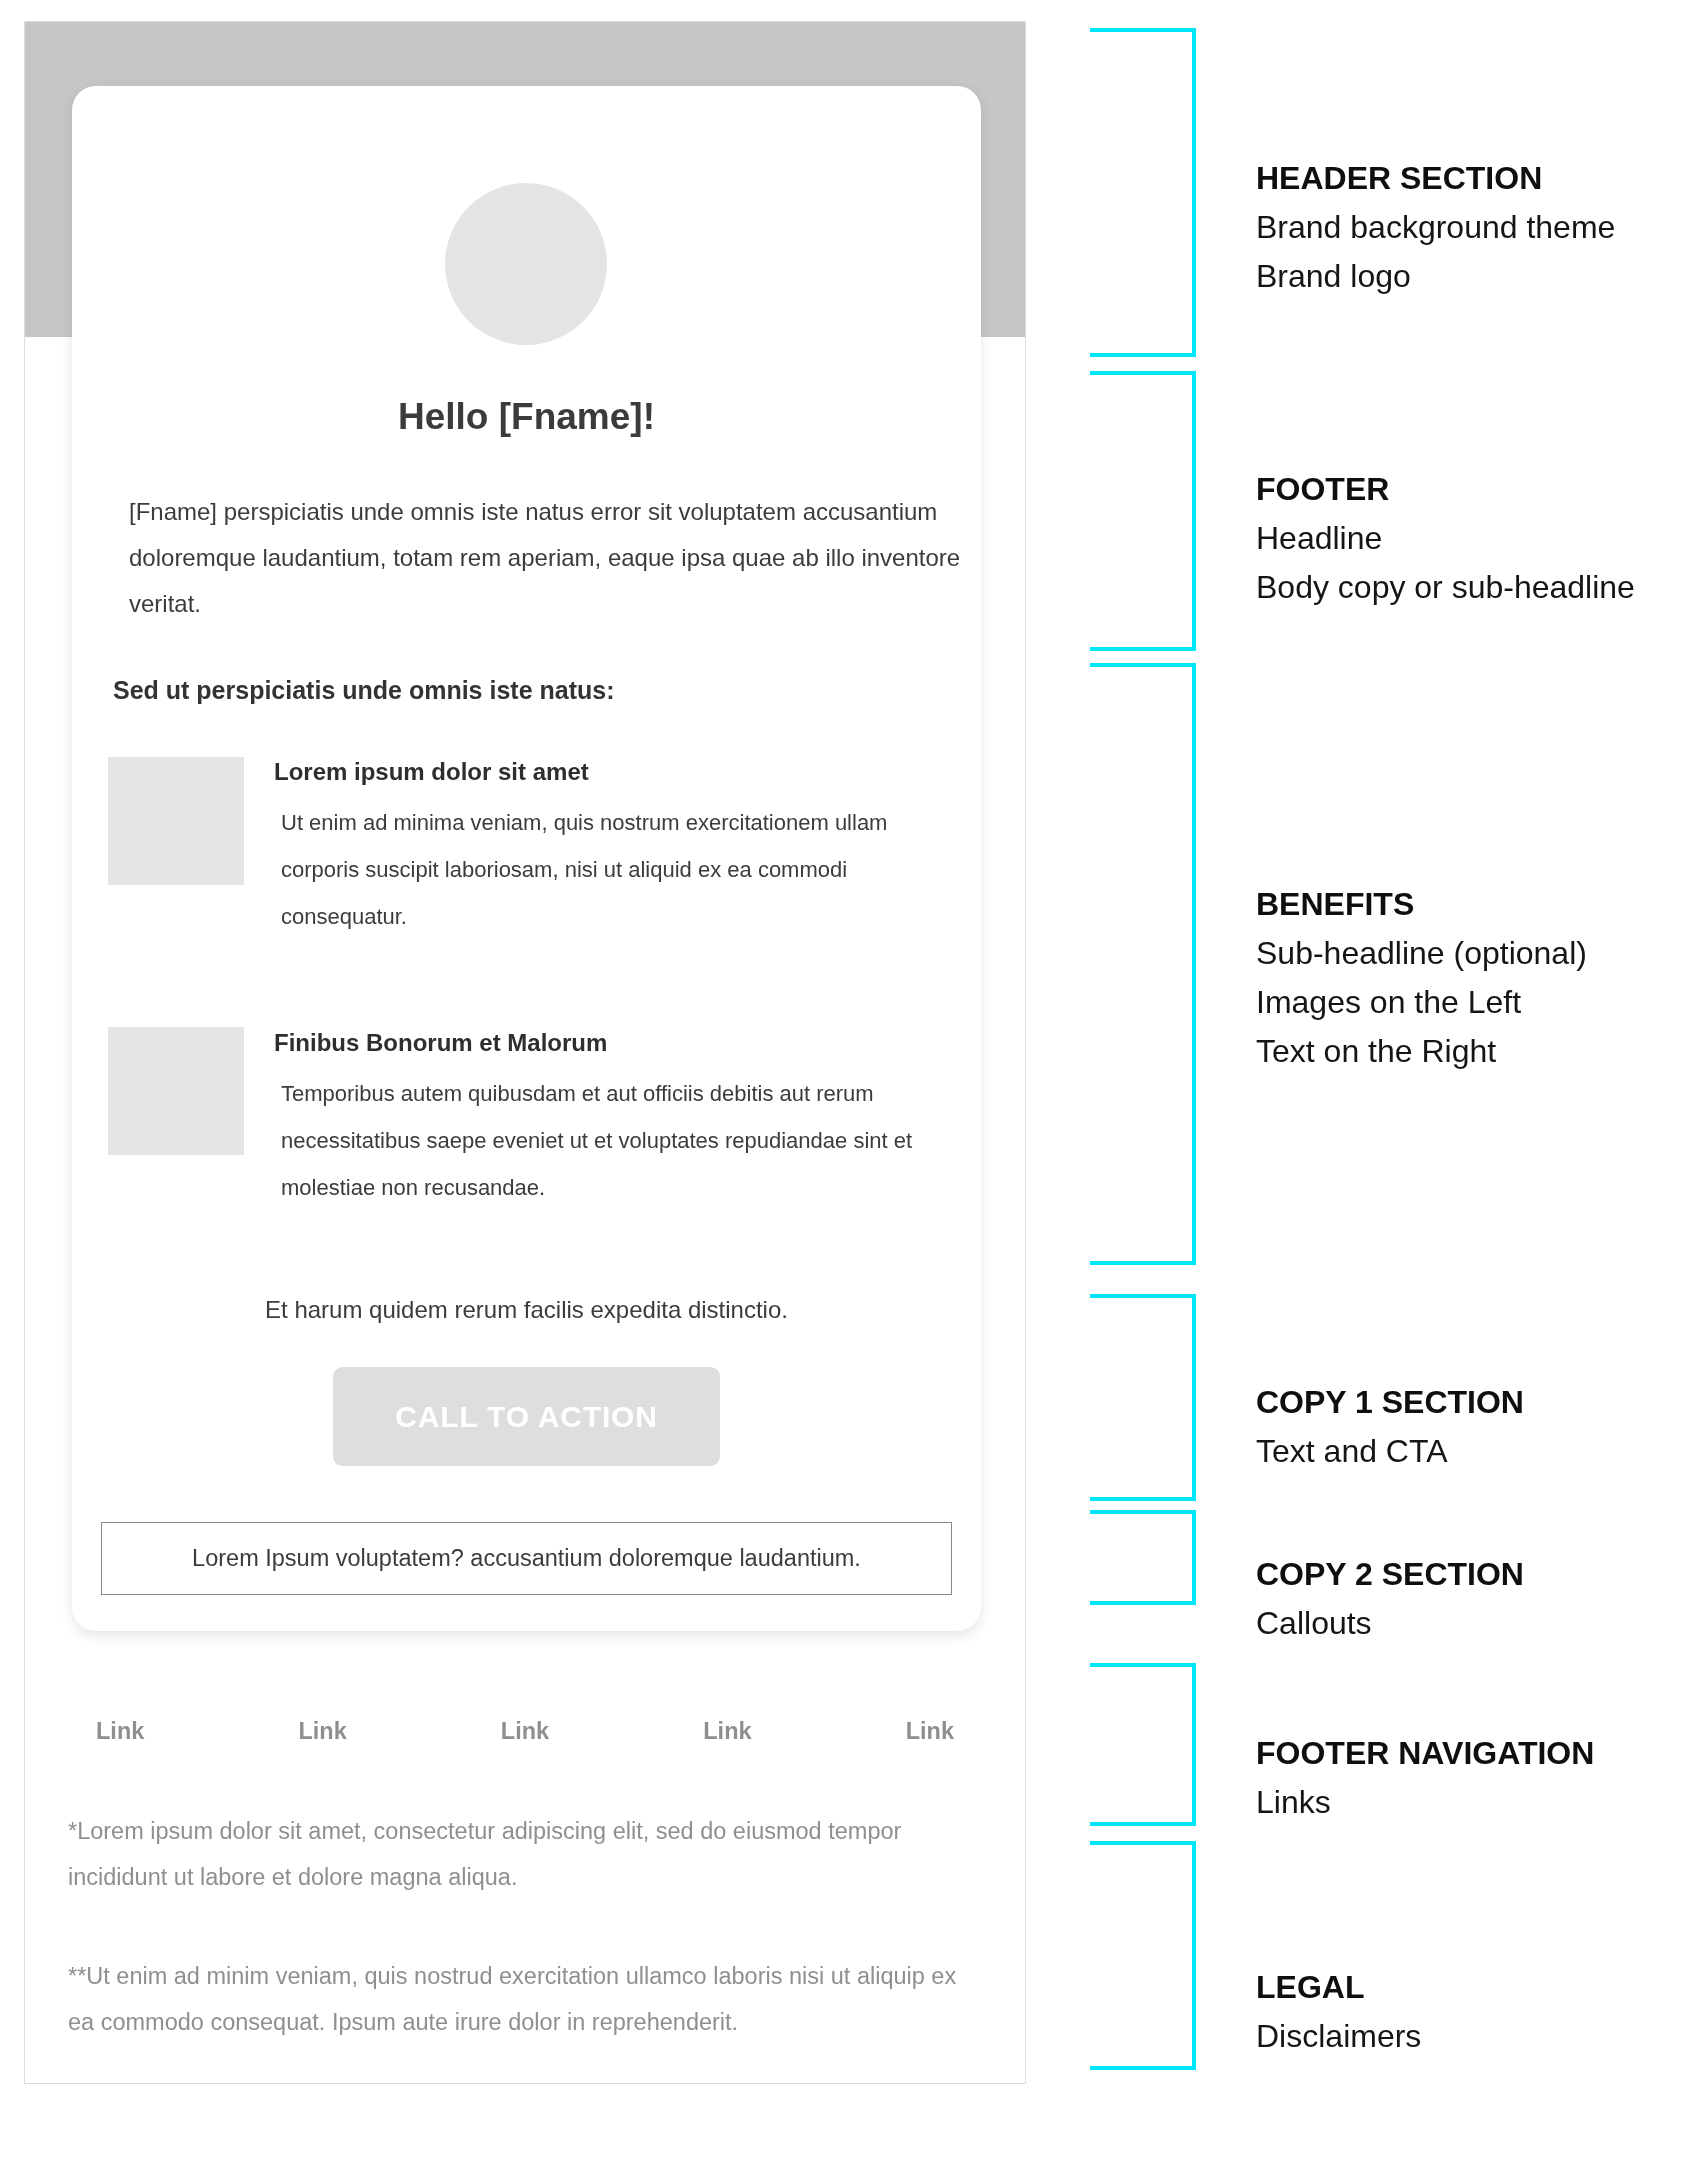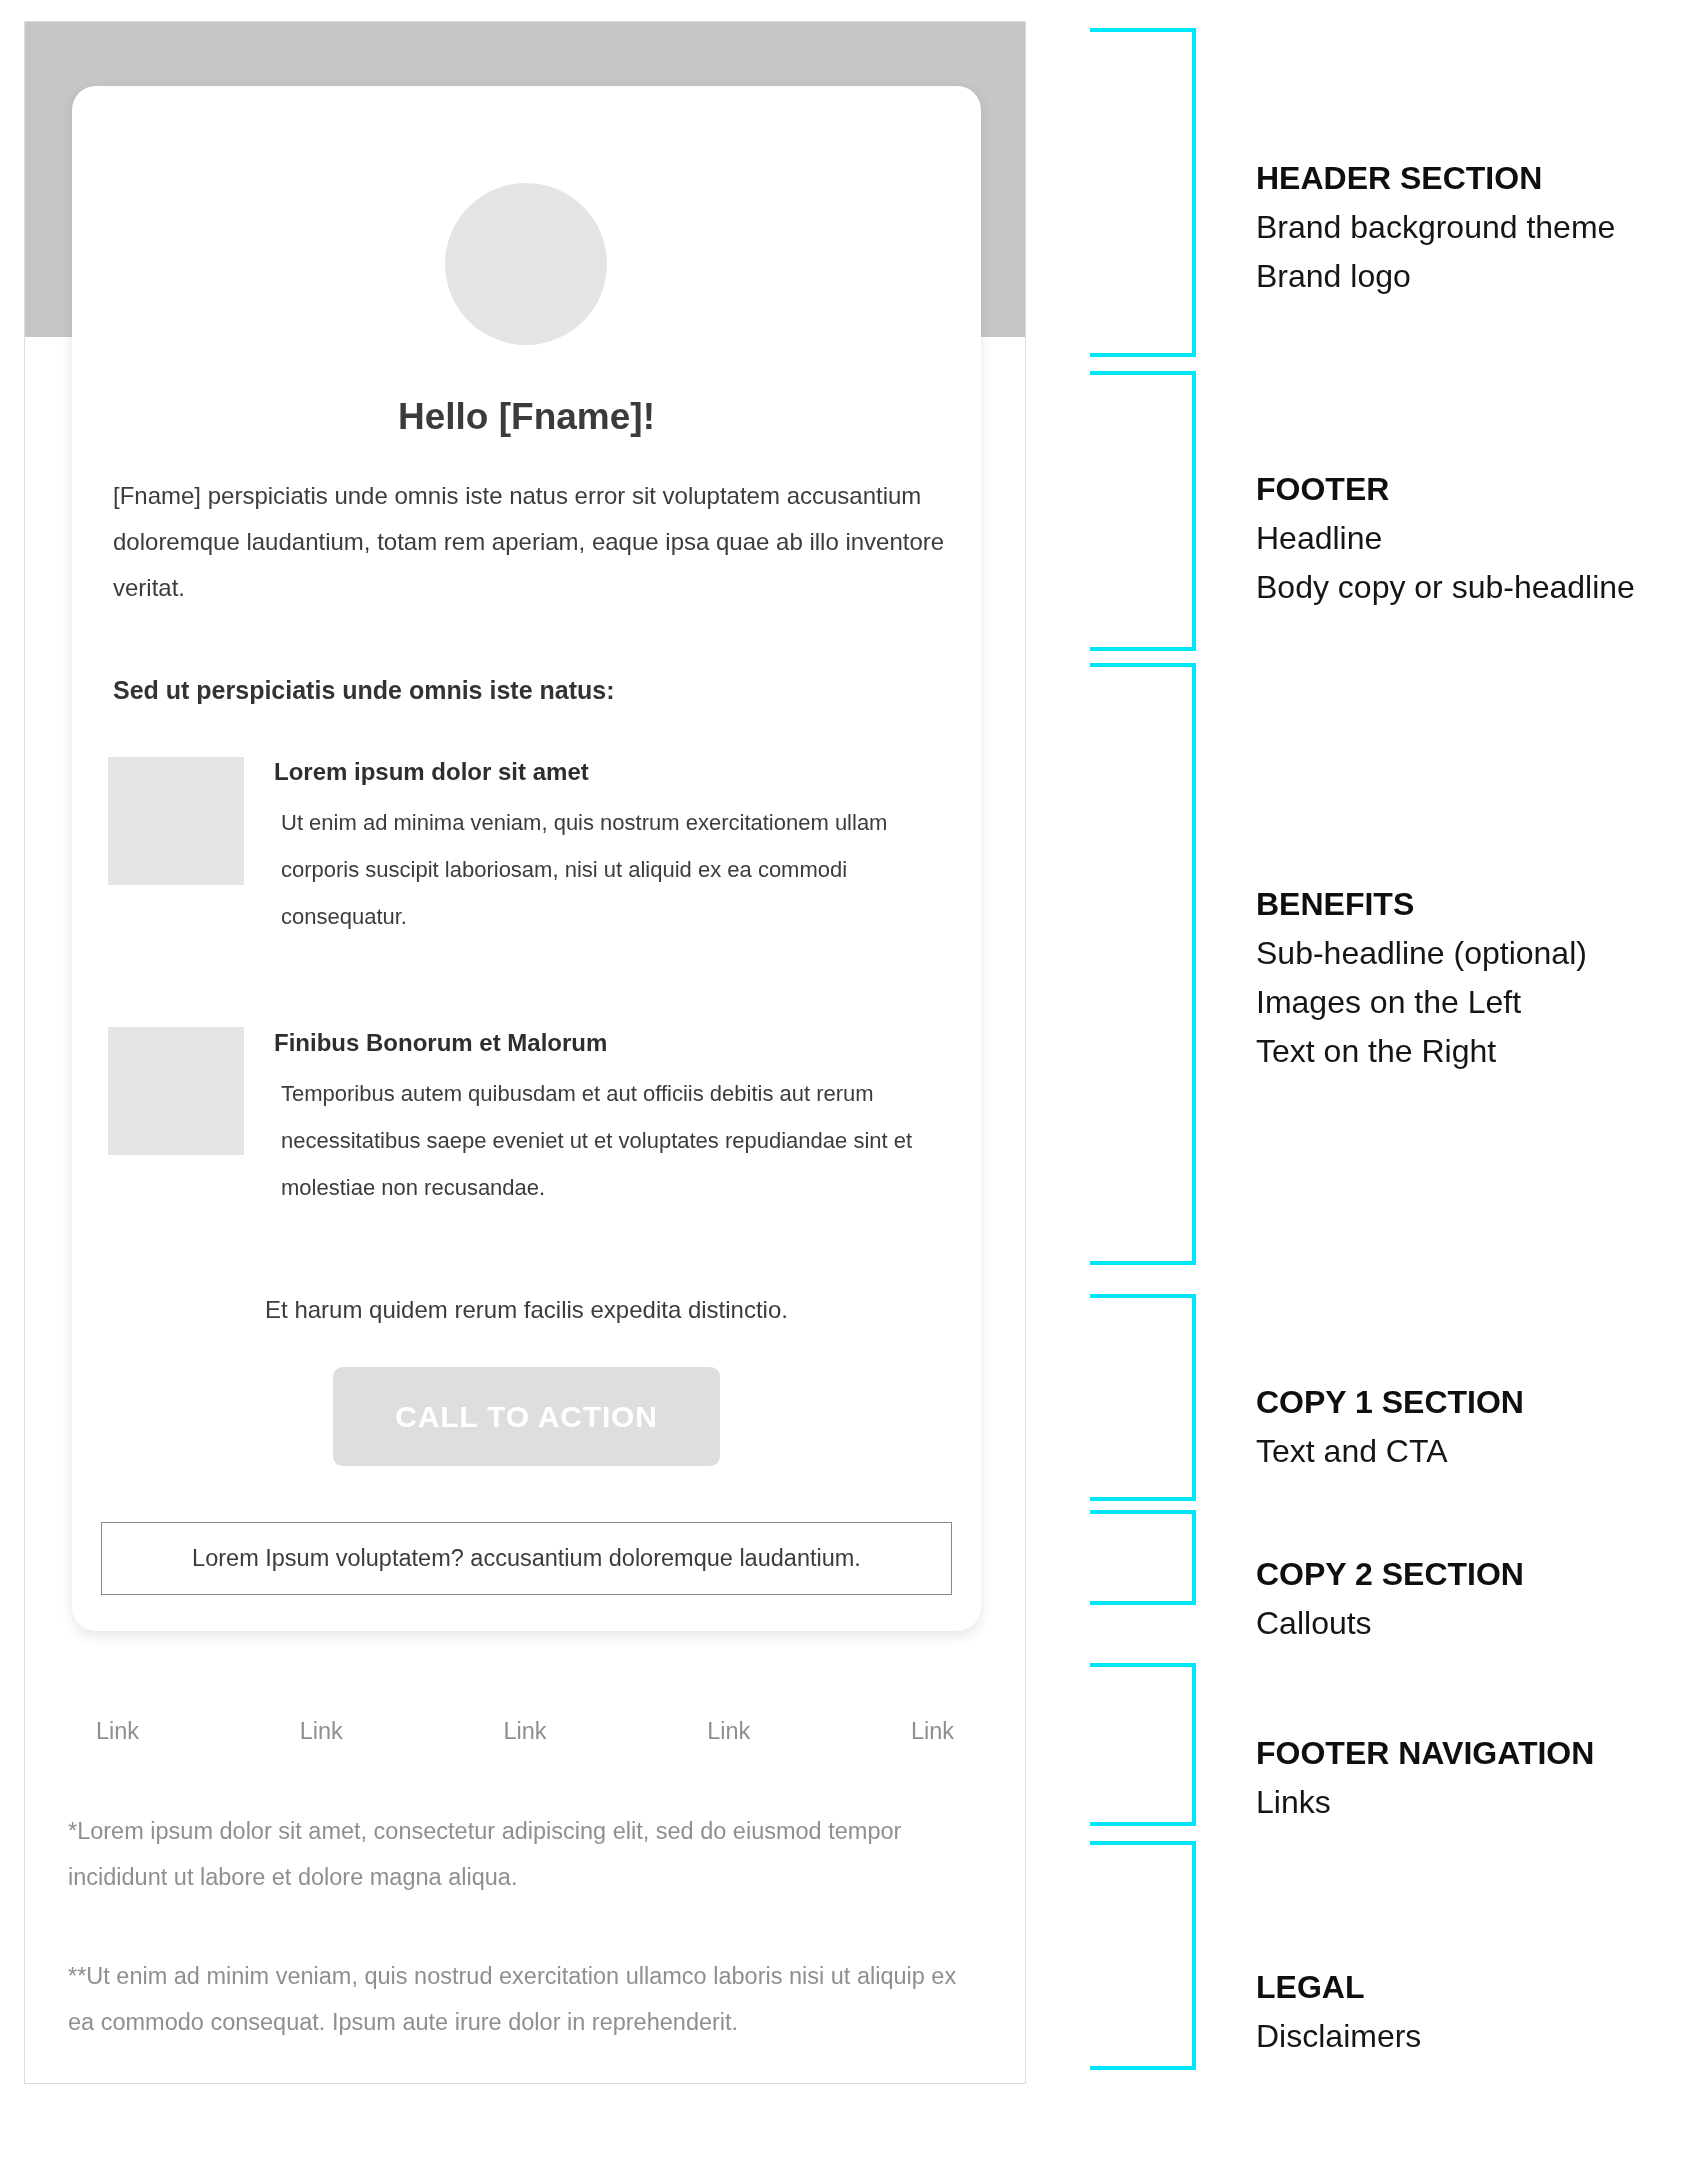--- a/index.html
+++ b/index.html
@@ -33,21 +33,21 @@
   }
   .logo-circle{
     position:absolute;left:373px;top:97px;width:162px;height:162px;
     border-radius:50%;background:var(--placeholder);
   }
   .greeting{
     position:absolute;left:0;top:306px;width:100%;margin:0;text-align:center;
     font-size:37px;font-weight:bold;color:#3b3b3b;line-height:49px;
   }
   .intro{
-    position:absolute;left:41px;top:387px;width:871px;margin:0;
+    position:absolute;left:41px;top:387px;width:871px;margin:16px;
     font-size:24px;line-height:46px;color:var(--text);
   }
   .benefits-heading{
     position:absolute;left:41px;top:585px;margin:0;
     font-size:25px;font-weight:bold;color:#333333;line-height:39px;
   }
   .benefit-img{
     position:absolute;left:36px;width:136px;height:128px;background:var(--placeholder);
   }
   .benefit-img.row0{top:671px;}
@@ -75,21 +75,21 @@
   }
   .callout{
     position:absolute;left:29px;right:29px;top:1436px;height:73px;
     border:1.6px solid var(--callout-border);box-sizing:border-box;
     display:flex;align-items:center;justify-content:center;
     font-size:23.5px;color:var(--text);
   }
   .footer-links{
     position:absolute;left:0;top:1693px;width:100%;box-sizing:border-box;
     padding:0 71px;display:flex;justify-content:space-between;
-    font-size:23.5px;color:var(--muted);line-height:32px;
+    font-size:23.5px;color:var(--muted);line-height:32px;font-weight:bold;
   }
   .footer-links span{cursor:pointer;}
   .legal{
     position:absolute;left:43px;width:907px;margin:0;
     font-size:23.5px;line-height:46px;color:var(--muted);
   }
   .legal.first{top:1786px;}
   .legal.second{top:1931px;}
   
   .bracket{

